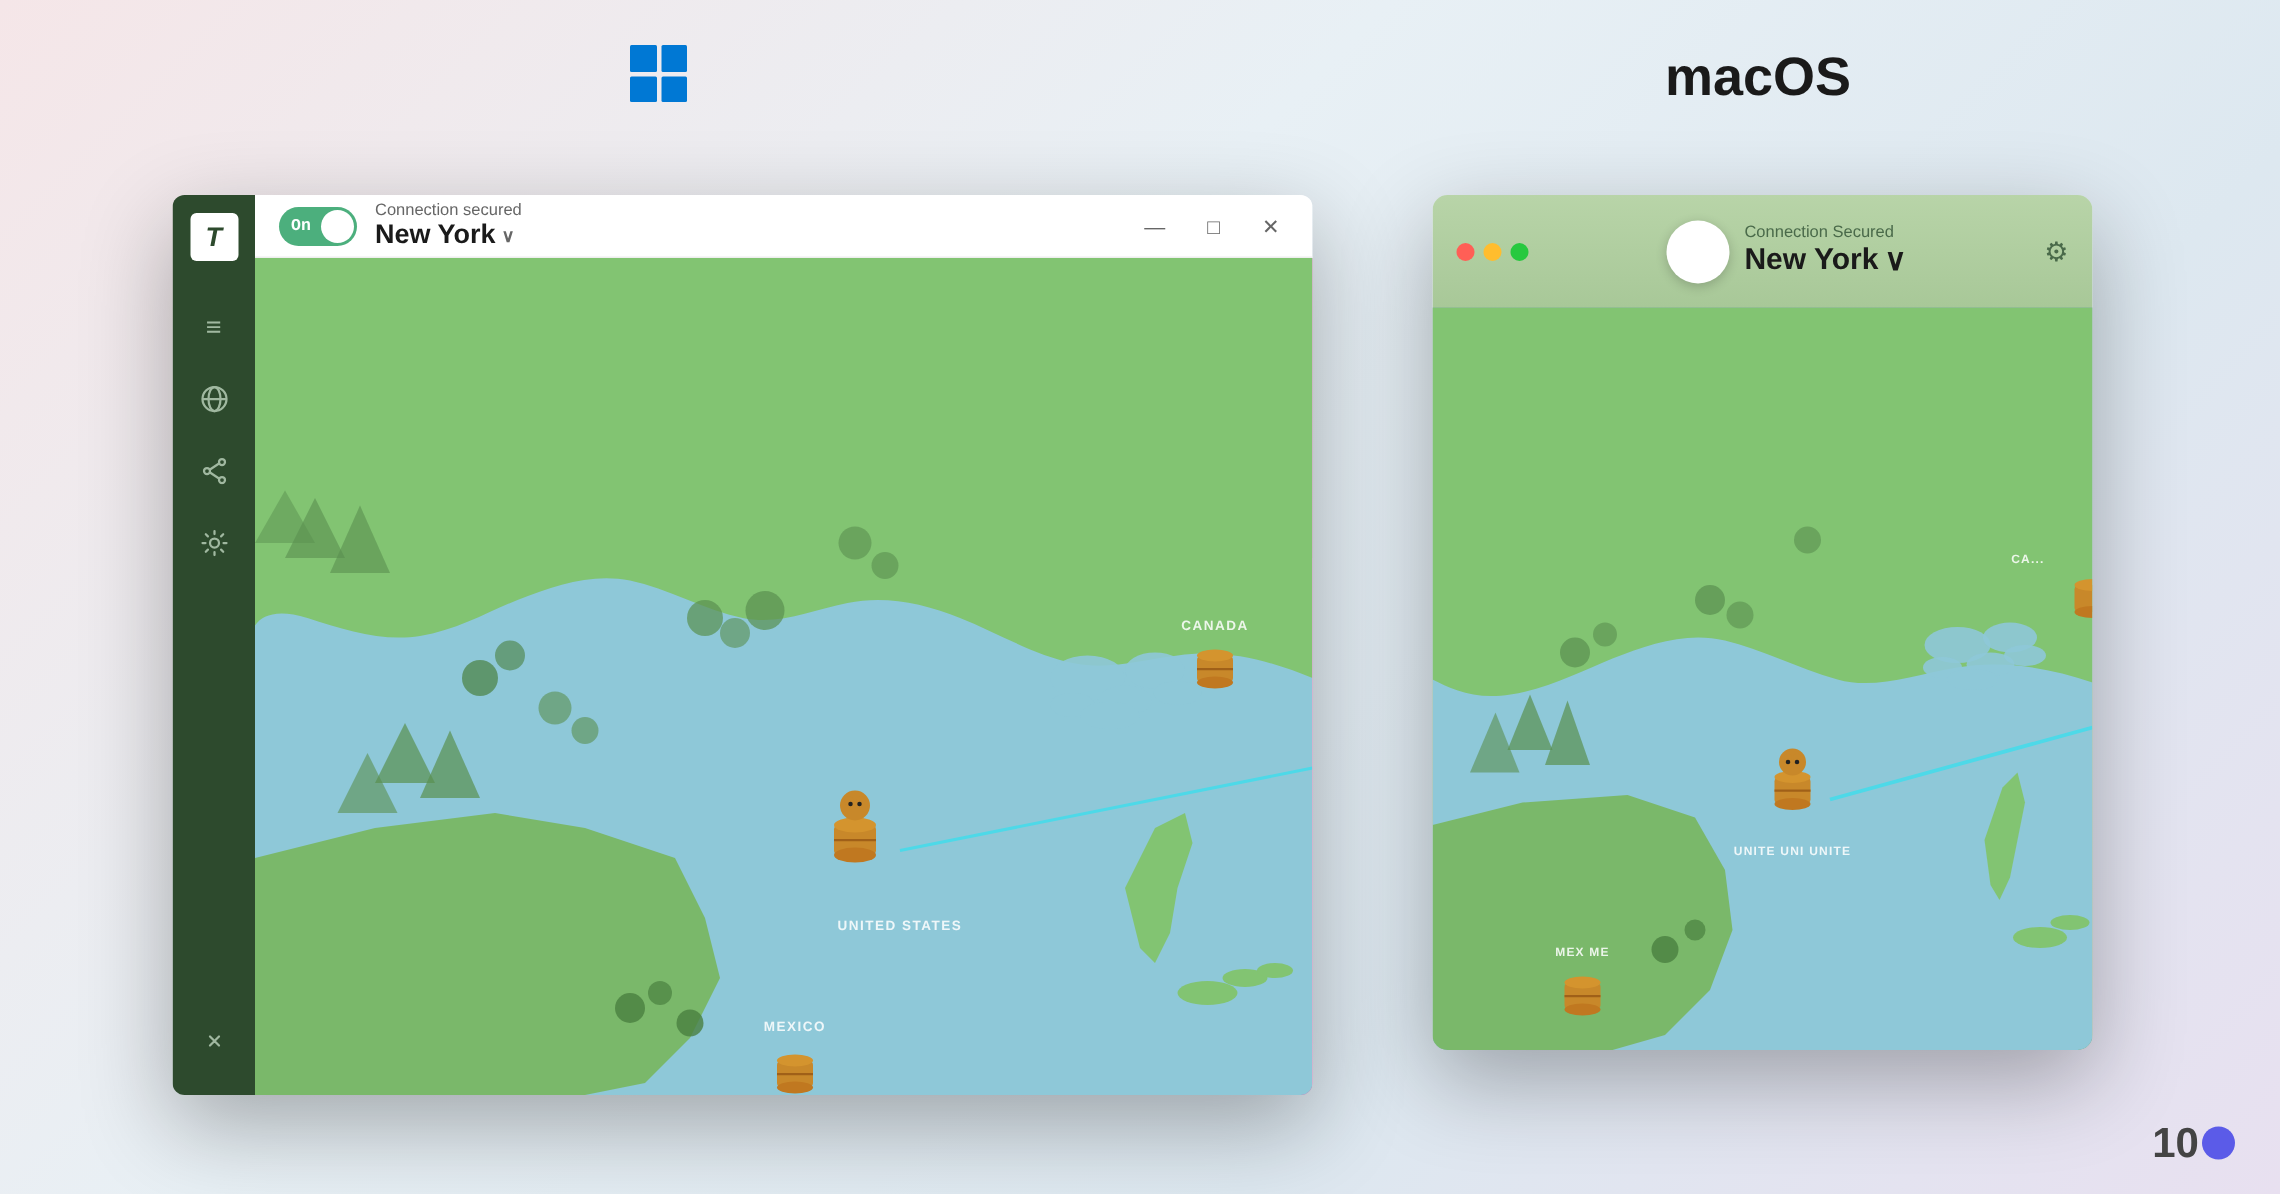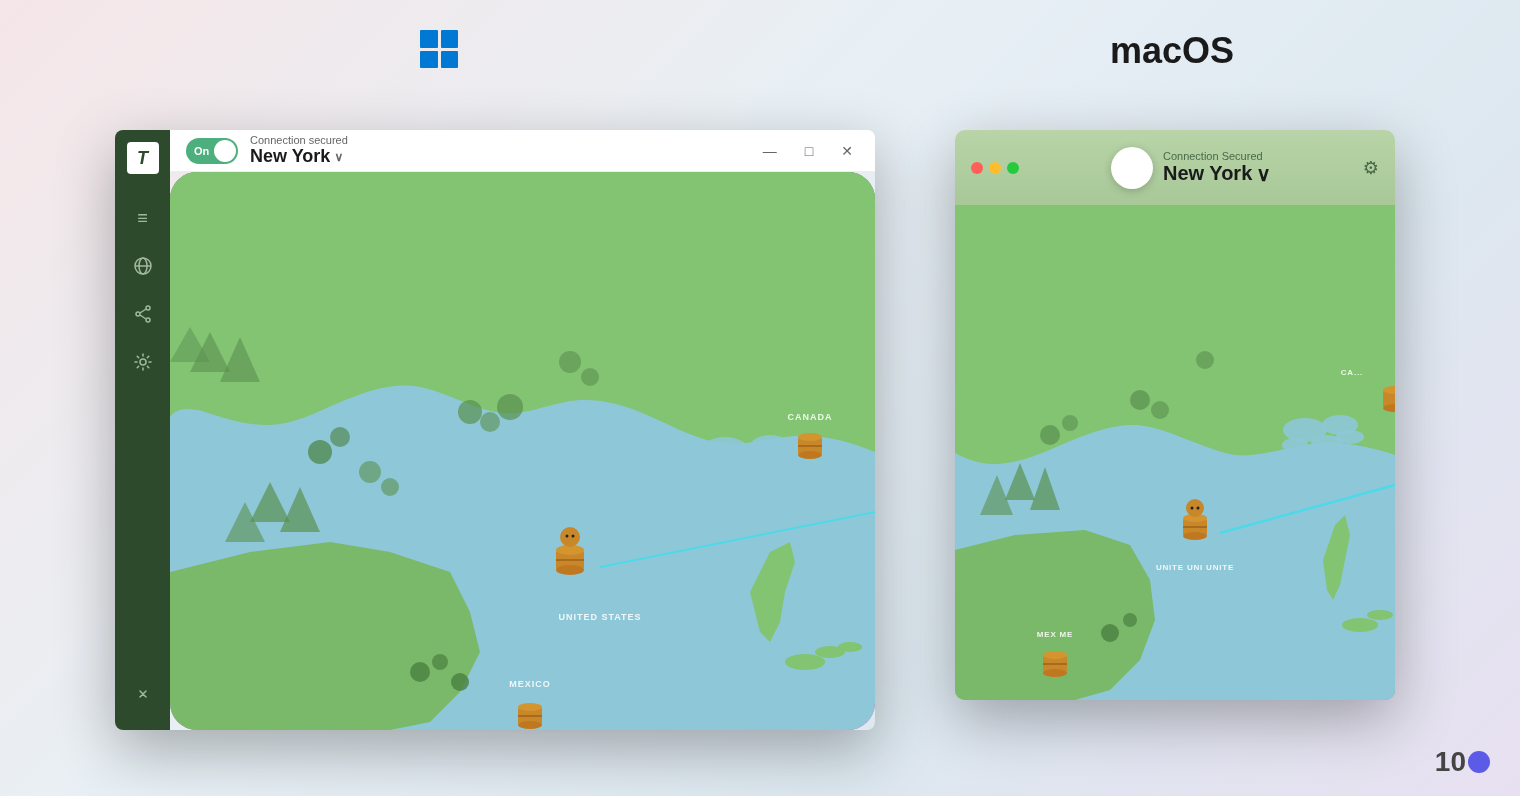--- a/index.html
+++ b/index.html
@@ -126,20 +126,21 @@
       width: 22px;
       height: 22px;
       background: #fff;
       border-radius: 50%;
       margin-left: auto;
     }
     .win-toggle-wrap {
       position: relative;
       display: flex;
       align-items: flex-end;
+      font-family: Liberation Mono, monospace;
     }
     .win-toggle-text {
       color: #fff;
       font-size: 11px;
       font-weight: 700;
       position: absolute;
       left: 8px;
       pointer-events: none;
     }
 
@@ -172,21 +173,20 @@
       cursor: pointer;
       padding: 2px 6px;
     }
 
     
     .win-map {
       flex: 1;
       background: #ec4899;
       position: relative;
       overflow: hidden;
-      border-radius: 27px;
     }
 
     
     .mac-app {
       position: absolute;
       top: 130px;
       left: 955px;
       width: 440px;
       height: 570px;
       border-radius: 10px;

